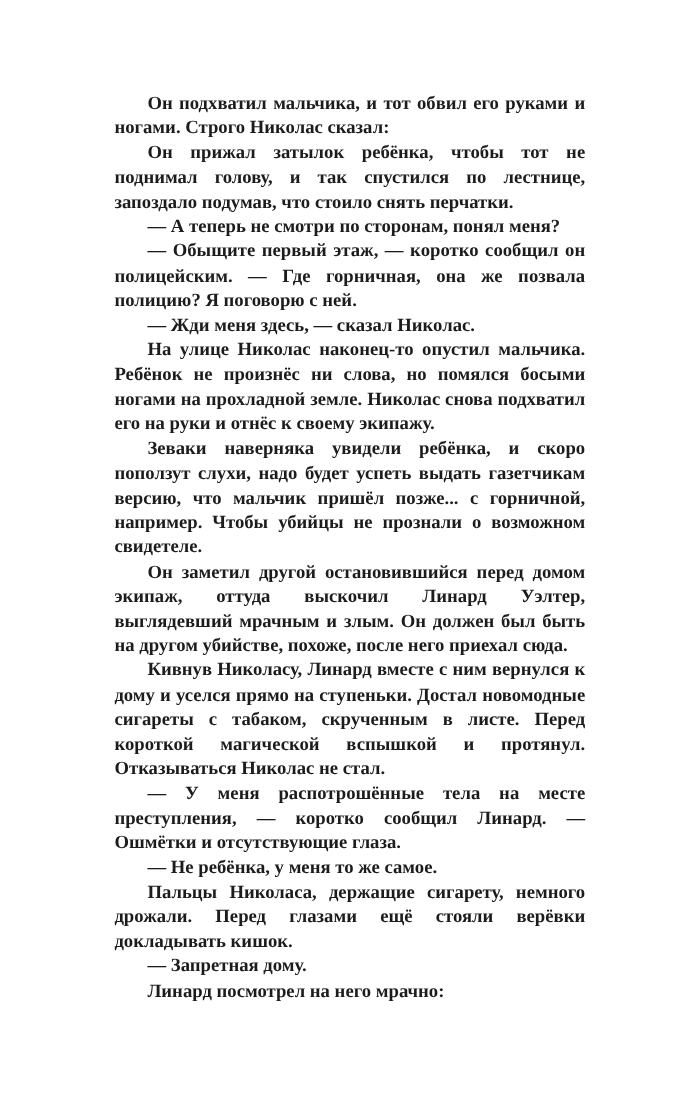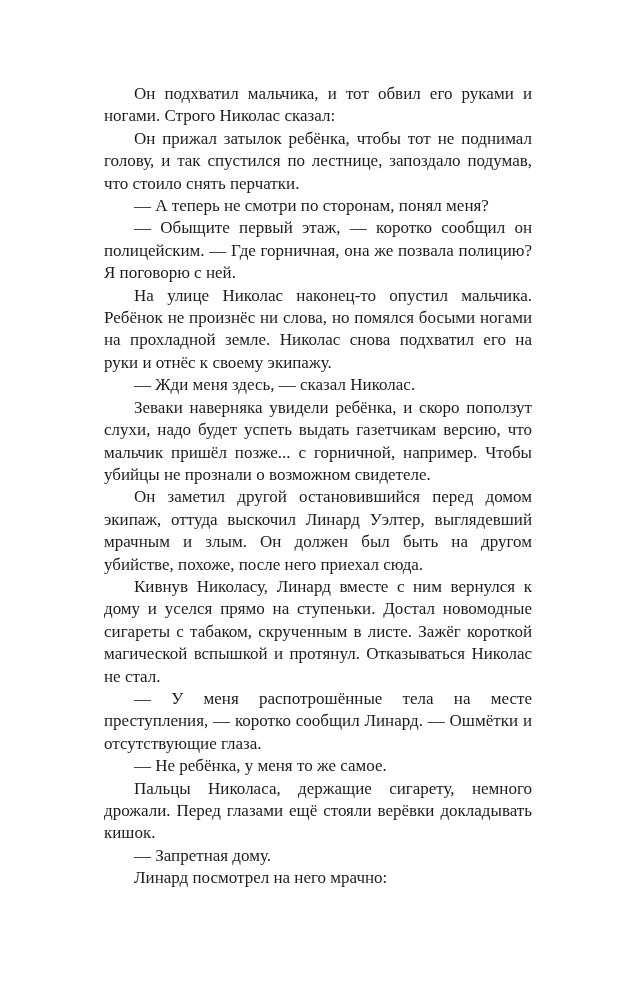--- a/index.html
+++ b/index.html
@@ -7,20 +7,21 @@
     padding: 0;
     background: #ffffff;
   }
   .page {
     position: relative;
     width: 618px;
     height: 1000px;
     background: #ffffff;
     overflow: hidden;
     box-sizing: border-box;
+    font-weight: bold;
   }
   .text-block {
     position: absolute;
     top: 83px;
     left: 104px;
     width: 428px;
     font-family: "Liberation Serif", "DejaVu Serif", serif;
     font-size: 17px;
     line-height: 22.4px;
     color: #1c1c1c;
@@ -34,24 +35,24 @@
 </style>
 </head>
 <body>
 
 <div class="page">
   <div class="text-block">
     <p>Он подхватил мальчика, и тот обвил его руками и ногами. Строго Николас сказал:</p>
     <p>Он прижал затылок ребёнка, чтобы тот не поднимал голову, и так спустился по лестнице, запоздало подумав, что стоило снять перчатки.</p>
     <p>— А теперь не смотри по сторонам, понял меня?</p>
     <p>— Обыщите первый этаж, — коротко сообщил он полицейским. — Где горничная, она же позвала полицию? Я поговорю с ней.</p>
+    <p>— Жди меня здесь, — сказал Николас.</p>
     <p>На улице Николас наконец-то опустил мальчика. Ребёнок не произнёс ни слова, но помялся босыми ногами на прохладной земле. Николас снова подхватил его на руки и отнёс к своему экипажу.</p>
-    <p>— Жди меня здесь, — сказал Николас.</p>
     <p>Зеваки наверняка увидели ребёнка, и скоро поползут слухи, надо будет успеть выдать газетчикам версию, что мальчик пришёл позже... с горничной, например. Чтобы убийцы не прознали о возможном свидетеле.</p>
     <p>Он заметил другой остановившийся перед домом экипаж, оттуда выскочил Линард Уэлтер, выглядевший мрачным и злым. Он должен был быть на другом убийстве, похоже, после него приехал сюда.</p>
-    <p>Кивнув Николасу, Линард вместе с ним вернулся к дому и уселся прямо на ступеньки. Достал новомодные сигареты с табаком, скрученным в листе. Зажёг короткой магической вспышкой и протянул. Отказываться Николас не стал.</p>
+    <p>Кивнув Николасу, Линард вместе с ним вернулся к дому и уселся прямо на ступеньки. Достал новомодные сигареты с табаком, скрученным в листе. Перед короткой магической вспышкой и протянул. Отказываться Николас не стал.</p>
     <p>— У меня распотрошённые тела на месте преступления, — коротко сообщил Линард. — Ошмётки и отсутствующие глаза.</p>
     <p>— Не ребёнка, у меня то же самое.</p>
     <p>Пальцы Николаса, держащие сигарету, немного дрожали. Перед глазами ещё стояли верёвки докладывать кишок.</p>
     <p>— Запретная дому.</p>
     <p>Линард посмотрел на него мрачно:</p>
   </div>
 </div>
 
 </body></html>

